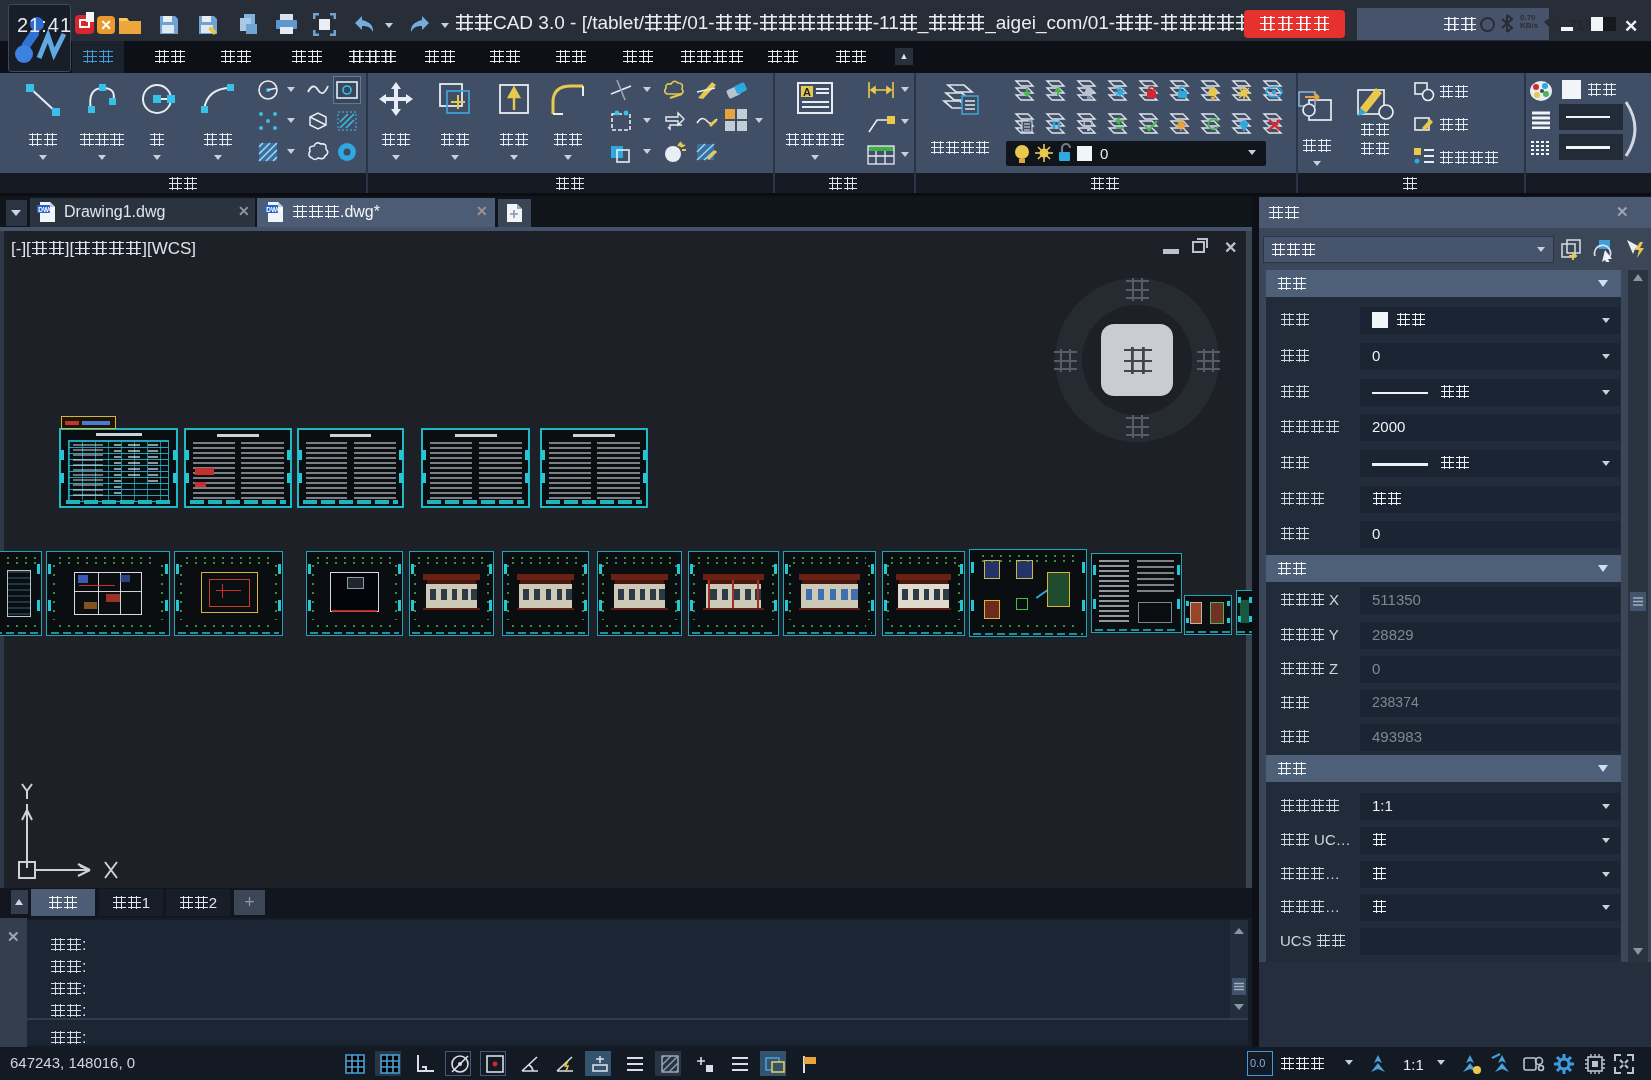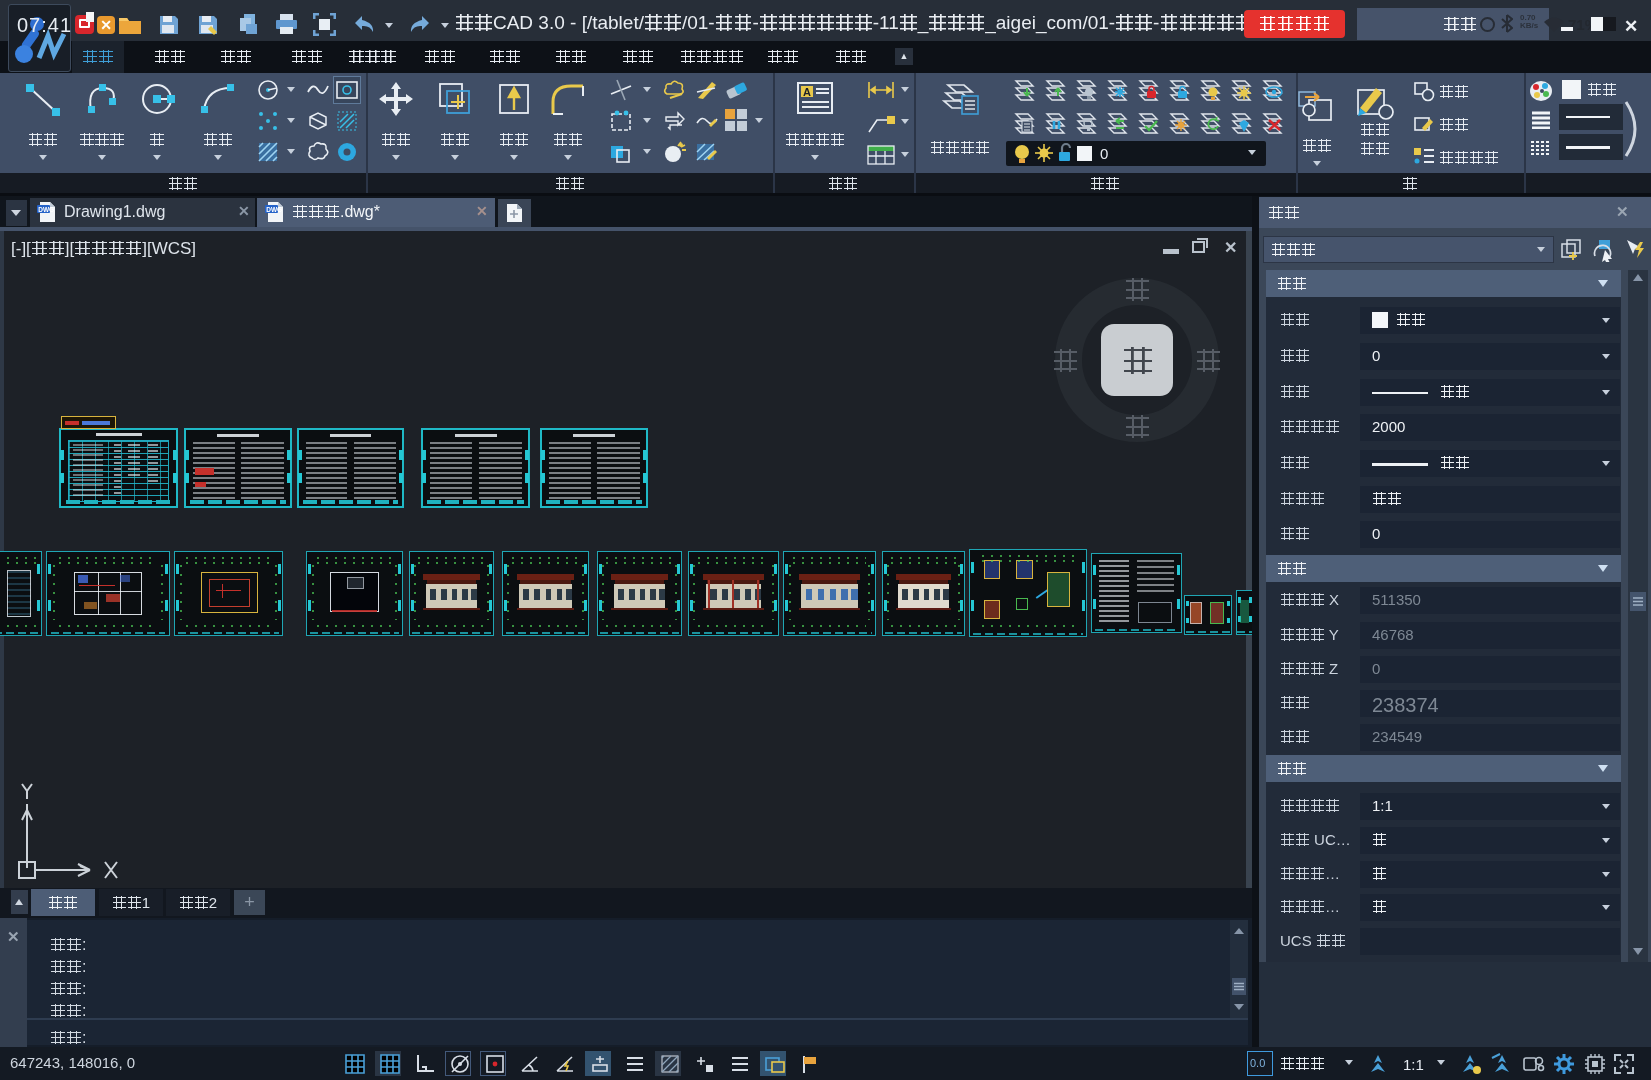--- a/index.html
+++ b/index.html
@@ -20,21 +20,21 @@
 
 <div class="a" style="left:0;top:0;width:1651px;height:41px;background:#272e38"></div>
 <div class="a" style="left:0;top:41px;width:1651px;height:32px;background:#0d1117"></div>
 <div class="a" style="left:8px;top:4px;width:63px;height:68px;background:#181e27;border:1px solid #3d4a5c;border-radius:3px"></div>
 <svg class="a" style="left:12px;top:14px" width="58" height="58" viewBox="0 0 58 58">
 <circle cx="25" cy="10" r="7" fill="#2e6ed0"></circle>
 <rect x="14" y="14" width="9" height="22" rx="4" fill="#2f72d4" transform="rotate(35 18 25)"></rect>
 <circle cx="12" cy="40" r="9" fill="#3b82e0"></circle>
 <path d="M27 44 L36 22 L42 40 L52 20" stroke="#5fa8e2" stroke-width="5" fill="none"></path>
 </svg>
-<div class="a" style="left:17px;top:14px;font-size:20px;color:#e6ebf1;letter-spacing:1px">07:41</div>
+<div class="a" style="left:17px;top:14px;font-size:20px;color:#e6ebf1;letter-spacing:1px">21:41</div>
 <div class="a" style="left:75px;top:15px;width:19px;height:19px;background:#d8262c;border-radius:4px"></div>
 <div class="a" style="left:79px;top:19px;width:11px;height:9px;border:2px solid #fff;border-radius:1px"></div>
 <div class="a" style="left:86px;top:12px;width:8px;height:10px;background:#f5f6f8"></div>
 <div class="a" style="left:97px;top:16px;width:18px;height:18px;background:#e9992e;border-radius:4px;color:#fff;font-size:14px;font-weight:bold;text-align:center;line-height:18px">✕</div>
 <svg class="a" style="left:118px;top:14px" width="24" height="21" viewBox="0 0 24 21">
 <path d="M1 4 h8 l2 3 h12 v13 h-22 z" fill="#eca63b"></path>
     <path d="M1 4 h8 l2 3 h-10 z" fill="#f7c766"></path>
 </svg>
 <svg class="a" style="left:158px;top:14px" width="22" height="22" viewBox="0 0 22 22">
 <path d="M2 2 h15 l3 3 v15 h-18 z" fill="#6fa3d4"></path>
@@ -970,30 +970,30 @@
 <div class="a" style="left:1360px;top:521px;width:260px;height:27px;background:#1b2433"></div>
 <div class="a" style="left:1372px;top:525px;font-size:15px;white-space:nowrap"><span style="color:#eef1f5">0</span></div>
 <div class="a" style="left:1266px;top:555px;width:355px;height:27px;background:#4e5f78"></div>
 <div class="a" style="left:1277px;top:560px;font-size:15px;color:#f0f3f7"><i class="c"></i><i class="c"></i></div>
 <div class="a" style="left:1598px;top:565px;width:0;height:0;border-left:5px solid transparent;border-right:5px solid transparent;border-top:7px solid #cfe0f2"></div>
 <div class="a" style="left:1280px;top:591px;font-size:15px;color:#ccd4de;white-space:nowrap"><i class="c"></i><i class="c"></i><i class="c"></i> X</div>
 <div class="a" style="left:1360px;top:587px;width:260px;height:27px;background:#1b2433"></div>
 <div class="a" style="left:1372px;top:591px;font-size:15px;white-space:nowrap"><span style="color:#7e8894">511350</span></div>
 <div class="a" style="left:1280px;top:626px;font-size:15px;color:#ccd4de;white-space:nowrap"><i class="c"></i><i class="c"></i><i class="c"></i> Y</div>
 <div class="a" style="left:1360px;top:622px;width:260px;height:27px;background:#1b2433"></div>
-<div class="a" style="left:1372px;top:626px;font-size:15px;white-space:nowrap"><span style="color:#7e8894">46768</span></div>
+<div class="a" style="left:1372px;top:626px;font-size:15px;white-space:nowrap"><span style="color:#7e8894">28829</span></div>
 <div class="a" style="left:1280px;top:660px;font-size:15px;color:#ccd4de;white-space:nowrap"><i class="c"></i><i class="c"></i><i class="c"></i> Z</div>
 <div class="a" style="left:1360px;top:656px;width:260px;height:27px;background:#1b2433"></div>
 <div class="a" style="left:1372px;top:660px;font-size:15px;white-space:nowrap"><span style="color:#7e8894">0</span></div>
 <div class="a" style="left:1280px;top:694px;font-size:15px;color:#ccd4de;white-space:nowrap"><i class="c"></i><i class="c"></i></div>
 <div class="a" style="left:1360px;top:690px;width:260px;height:27px;background:#1b2433"></div>
-<div class="a" style="left:1372px;top:694px;font-size:20px;white-space:nowrap"><span style="color:#7e8894">238374</span></div>
+<div class="a" style="left:1372px;top:694px;font-size:14px;white-space:nowrap"><span style="color:#7e8894">238374</span></div>
 <div class="a" style="left:1280px;top:728px;font-size:15px;color:#ccd4de;white-space:nowrap"><i class="c"></i><i class="c"></i></div>
 <div class="a" style="left:1360px;top:724px;width:260px;height:27px;background:#1b2433"></div>
-<div class="a" style="left:1372px;top:728px;font-size:15px;white-space:nowrap"><span style="color:#7e8894">234549</span></div>
+<div class="a" style="left:1372px;top:728px;font-size:15px;white-space:nowrap"><span style="color:#7e8894">493983</span></div>
 <div class="a" style="left:1266px;top:755px;width:355px;height:27px;background:#4e5f78"></div>
 <div class="a" style="left:1277px;top:760px;font-size:15px;color:#f0f3f7"><i class="c"></i><i class="c"></i></div>
 <div class="a" style="left:1598px;top:765px;width:0;height:0;border-left:5px solid transparent;border-right:5px solid transparent;border-top:7px solid #cfe0f2"></div>
 <div class="a" style="left:1280px;top:797px;font-size:15px;color:#ccd4de;white-space:nowrap"><i class="c"></i><i class="c"></i><i class="c"></i><i class="c"></i></div>
 <div class="a" style="left:1360px;top:793px;width:260px;height:27px;background:#1b2433"></div>
 <div class="a" style="left:1372px;top:797px;font-size:15px;white-space:nowrap"><span style="color:#eef1f5">1:1</span></div>
 <div class="a dn" style="left:1602px;top:804px"></div>
 <div class="a" style="left:1280px;top:831px;font-size:15px;color:#ccd4de;white-space:nowrap"><i class="c"></i><i class="c"></i> UC…</div>
 <div class="a" style="left:1360px;top:827px;width:260px;height:27px;background:#1b2433"></div>
 <div class="a" style="left:1372px;top:831px;font-size:15px;white-space:nowrap"><span style="color:#eef1f5"><i class="c"></i></span></div>

